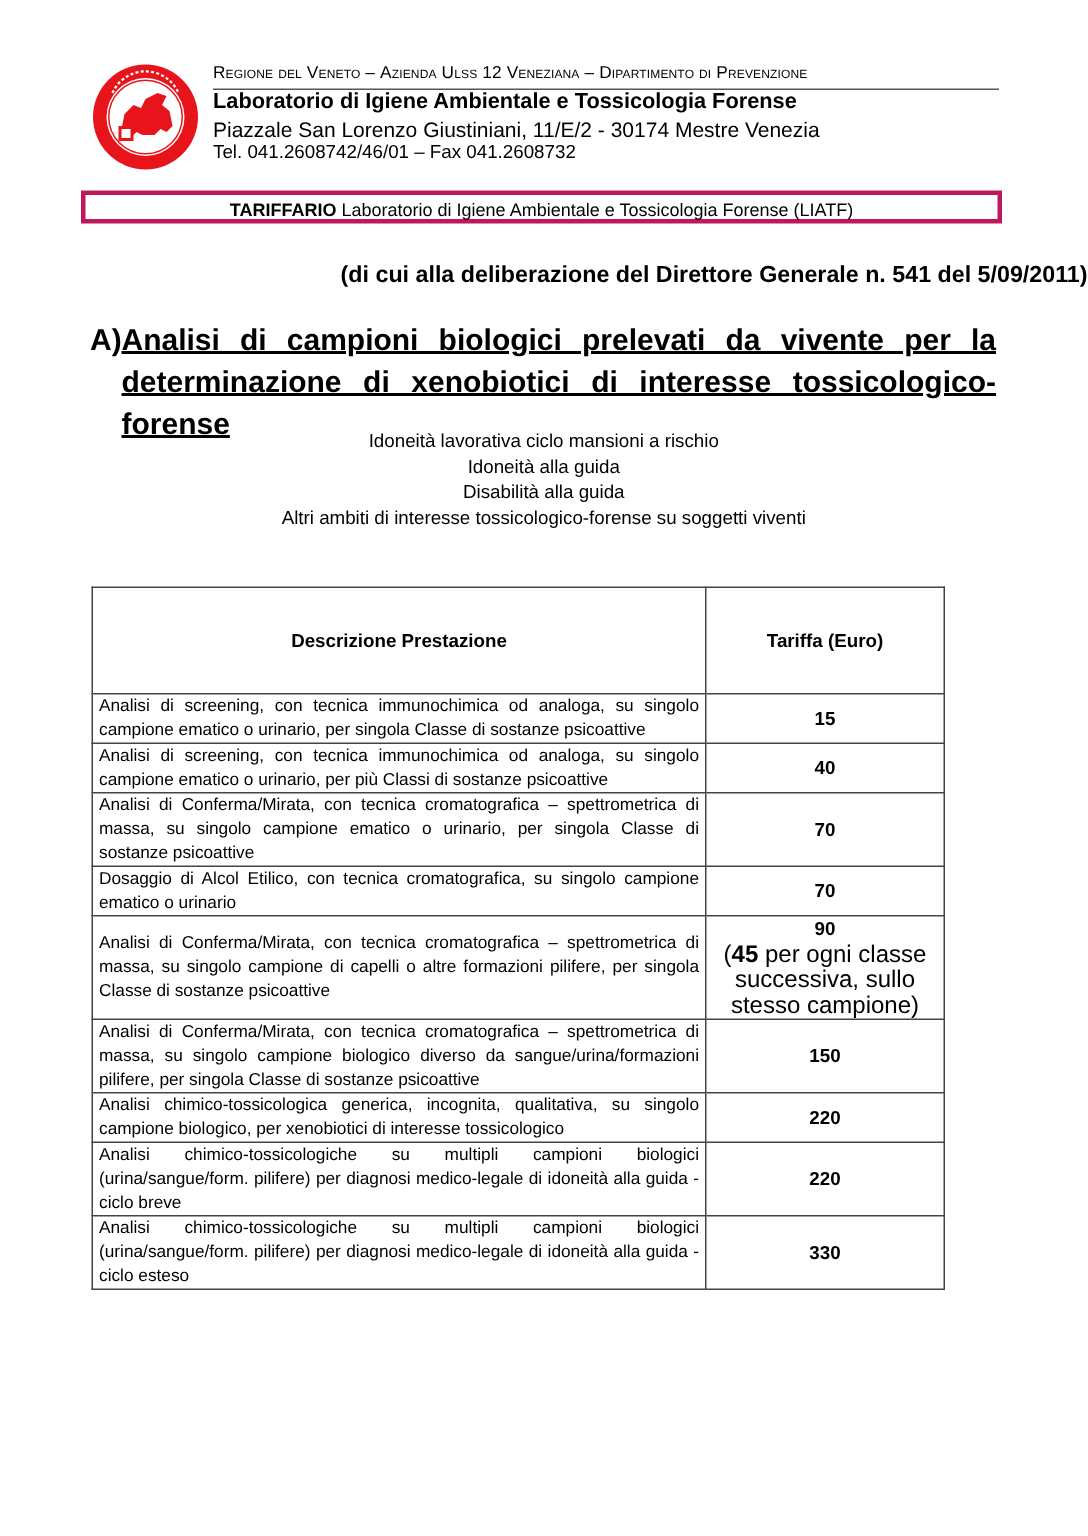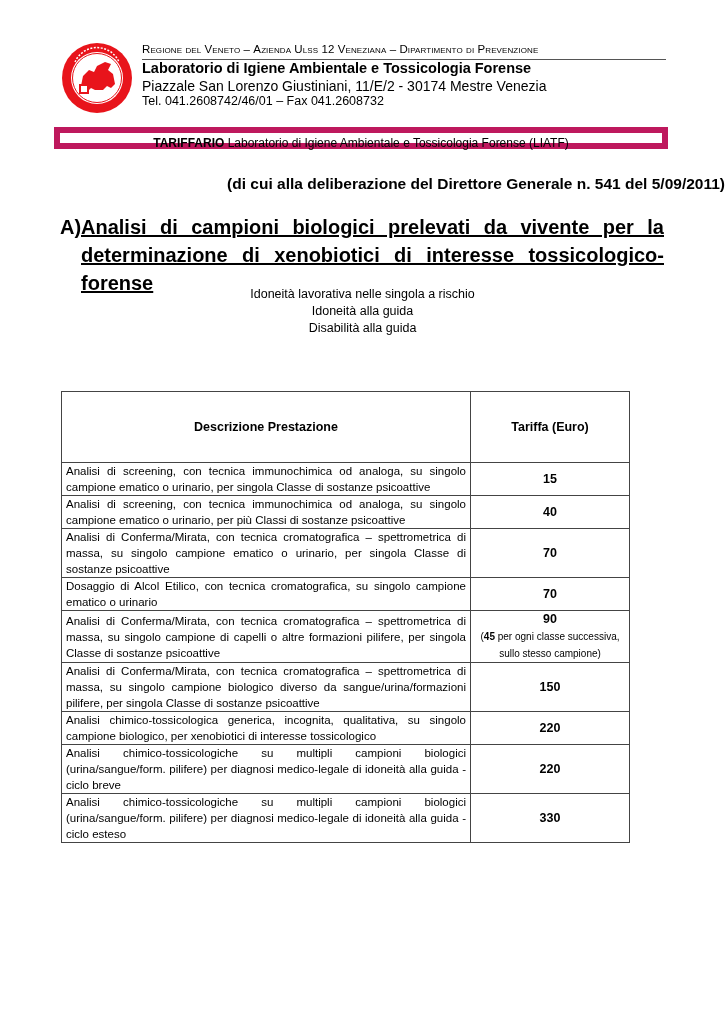--- a/index.html
+++ b/index.html
@@ -9,21 +9,21 @@
   
   .logo { position:absolute; left:61px; top:42px; width:72px; height:72px; }
   .hdr-top { position:absolute; left:142px; top:43px; width:524px; font-family:"Liberation Sans", sans-serif; font-size:11.5px; letter-spacing:0.1px; }
   .hdr-top .sc { font-variant: small-caps; }
   .hdr-rule { position:absolute; left:142px; top:59px; width:524px; height:0; border-top:1px solid #555; }
   .hdr-lab { position:absolute; left:142px; top:60px; font-family:"Liberation Sans", sans-serif; font-weight:bold; font-size:14.5px; }
   .hdr-addr { position:absolute; left:142px; top:78px; font-family:"Liberation Sans", sans-serif; font-size:14px; }
   .hdr-tel { position:absolute; left:142px; top:94px; font-family:"Liberation Sans", sans-serif; font-size:12.5px; }
 
   
-  .title-box { position:absolute; left:54px; top:127px; width:614px; height:22px; border:6px solid #be185d; box-sizing:border-box;
+  .title-box { position:absolute; left:54px; top:127px; width:614px; height:22px; border:3px solid #be185d; box-sizing:border-box;
     font-family:"Liberation Sans", sans-serif; font-size:12px; text-align:center; line-height:20px; }
   .title-box b { font-weight:bold; }
 
   .delib { position:absolute; left:0; width:725px; top:175px; text-align:right; font-family:"Liberation Sans", sans-serif; font-weight:bold; font-size:15.5px; }
 
   .section { position:absolute; left:60px; top:213px; width:604px; font-family:"Liberation Sans", sans-serif; font-weight:bold; font-size:20px; line-height:28px; }
   .section .num { position:absolute; left:0; top:0; }
   .section .txt { margin-left:21px; text-align:justify; text-align-last:justify; }
   .section .txt.last { text-align-last:left; }
   .section .u { text-decoration:underline; }
@@ -31,21 +31,21 @@
   .ambiti { position:absolute; left:0; width:725px; top:286px; text-align:center; font-family:"Liberation Sans", sans-serif; font-size:12.5px; line-height:17px; }
   .ambiti .h { font-weight:bold; }
 
   
   table.tariff { position:absolute; left:61px; top:391px; width:569px; border-collapse:collapse;
     font-family:"Liberation Sans", sans-serif; font-size:11.5px;padding-left:20px; }
   table.tariff td, table.tariff th { border:1px solid #444; padding:0 4px; vertical-align:middle; }
   table.tariff th { font-weight:bold; height:70px; font-size:12.5px; }
   table.tariff td.desc { width:400px; text-align:justify; line-height:16px; }
   table.tariff td.fee { text-align:center; font-weight:bold; font-size:12.5px; line-height:17px; }
-  table.tariff td.fee .note { font-weight:normal; font-size:10px; }
+  table.tariff td.fee .note { font-weight:normal; font-size:16px; }
   table.tariff td.fee .note b { font-weight:bold; }
 </style>
 </head>
 <body>
 
 <div class="page">
 
   <svg class="logo" viewBox="0 0 72 72">
     <circle cx="36" cy="36" r="35" fill="#e8141b"></circle>
     <circle cx="36" cy="36" r="26" fill="#ffffff"></circle>
@@ -74,23 +74,24 @@
 
   <div class="delib">(di cui alla deliberazione del Direttore Generale n. 541 del 5/09/2011)</div>
 
   <div class="section">
     <span class="num">A)</span>
     <div class="txt"><span class="u">Analisi di campioni biologici prelevati da vivente per la</span></div>
     <div class="txt last"><span class="u">determinazione di xenobiotici di interesse tossicologico-forense</span></div>
   </div>
 
   <div class="ambiti">
-    <div>Idoneità lavorativa nelle singola a rischio</div>
+    <div>Idoneità lavorativa ciclo mansioni a rischio</div>
     <div>Idoneità alla guida</div>
     <div>Disabilità alla guida</div>
+    <div>Altri ambiti di interesse tossicologico-forense su soggetti viventi</div>
   </div>
 
   <table class="tariff">
     <thead>
       <tr>
         <th>Descrizione Prestazione</th>
         <th>Tariffa (Euro)</th>
       </tr>
     </thead>
     <tbody>

